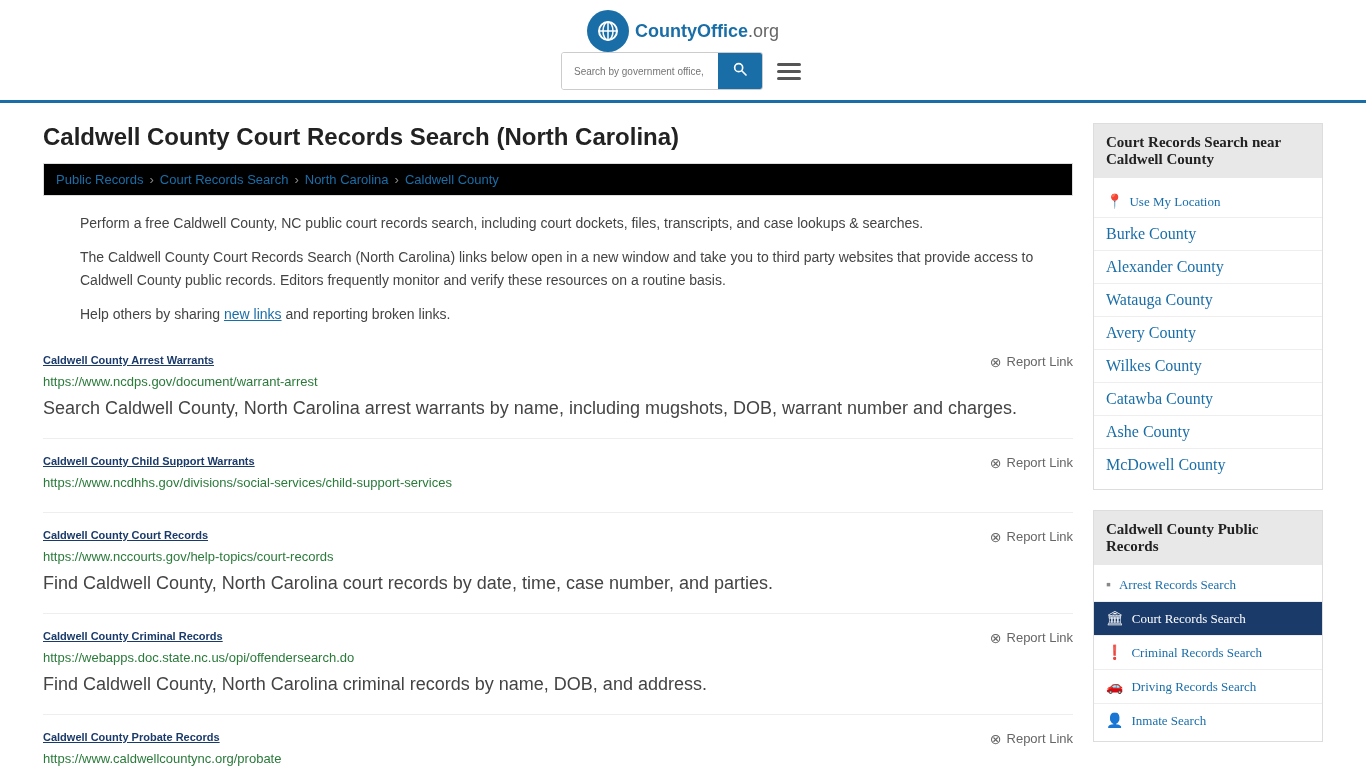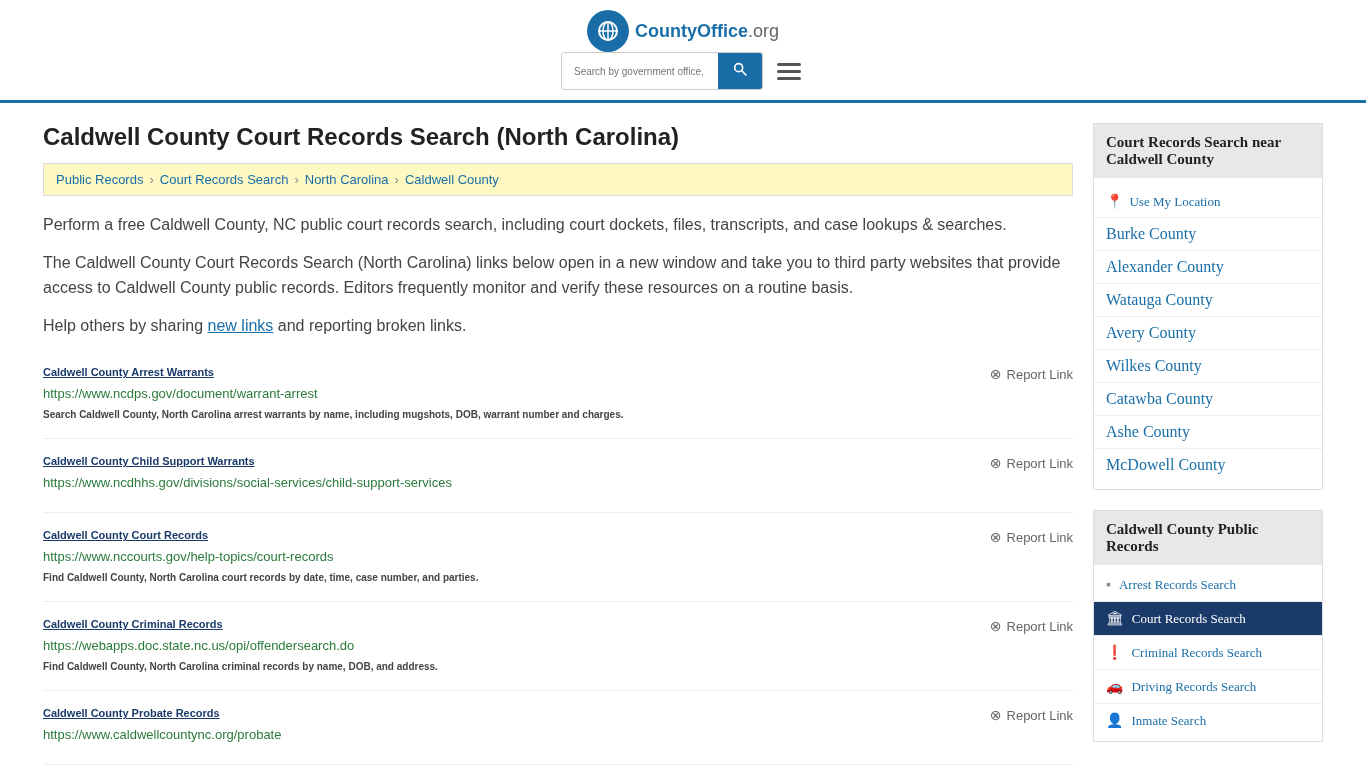--- a/index.html
+++ b/index.html
@@ -95,39 +95,40 @@
     }
     #page-title {
       font-size: 24px;
       font-weight: bold;
       color: #222;
       margin-bottom: 12px;
     }
 
     
     #breadcrumb {
-      background: #fef9c3;
+      background: #000000;
       border: 1px solid #ddd;
       padding: 8px 12px;
       font-size: 13px;
       margin-bottom: 16px;
       display: flex;
       align-items: flex-start;
       gap: 6px;
       flex-wrap: wrap;
     }
     #breadcrumb a { color: #1a6ea8; text-decoration: none; }
     .breadcrumb-sep { color: #888; }
 
     
     .description-text {
-      font-size: 16px;
+      font-size: 14px;
       color: #444;
       line-height: 1.6;
       margin-bottom: 12px;
+      margin-left: 37px;
     }
     .description-text a { color: #1a6ea8; }
 
     
     .record-entry {
       border-bottom: 1px solid #eee;
       padding: 16px 0;
     }
     .record-header {
       display: flex;
@@ -152,24 +153,23 @@
       white-space: nowrap;
       margin-left: 10px;
     }
     .report-icon { font-size: 14px; }
     .record-url {
       color: #2a7a3a;
       font-size: 13px;
       margin-bottom: 6px;
     }
     .record-desc {
-      font-size: 10px;
+      font-size: 18px;
       color: #444;
       line-height: 1.5;
-      font-weight: bold;
     }
 
     
     #sidebar {
       width: 230px;
       flex-shrink: 0;
       font-family: Liberation Serif, serif;
     }
 
     .sidebar-section-title {

